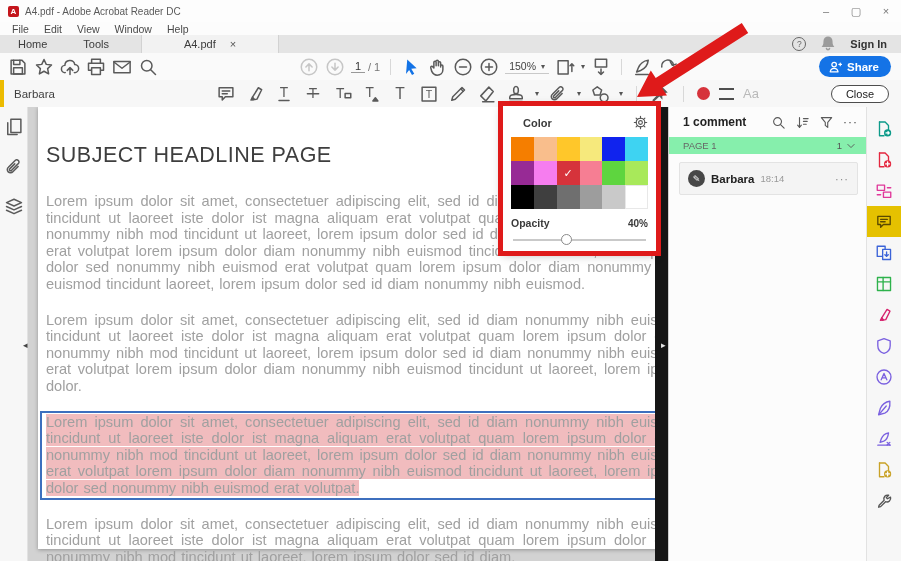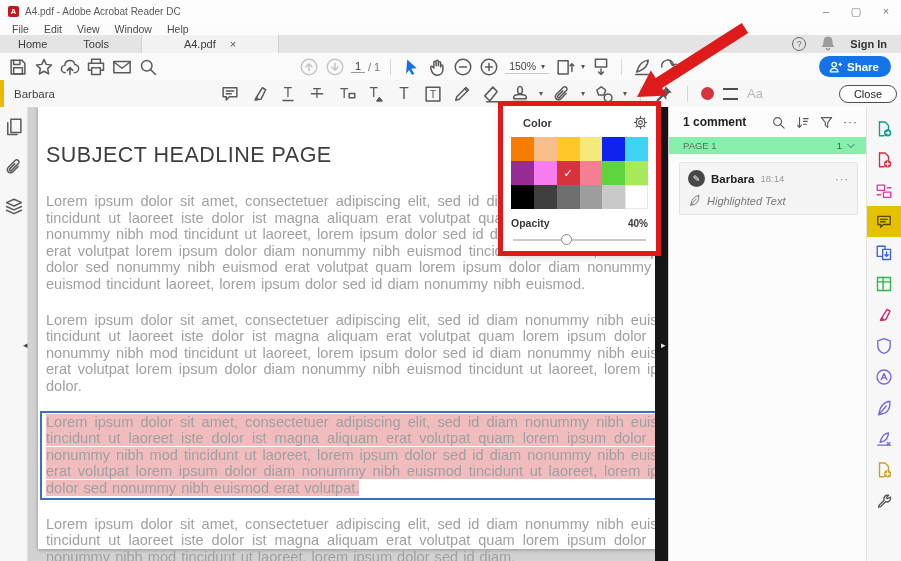--- a/index.html
+++ b/index.html
@@ -45,21 +45,21 @@
              display:flex;align-items:center;gap:5px;font-size:11.5px;font-weight:bold;}
   .commentbar{position:absolute;left:0;top:80px;width:901px;height:27px;background:#f7f7f7;
               border-bottom:1px solid #e0e0e0;display:flex;align-items:center;}
   .cb-accent{position:absolute;left:0;top:0;width:4px;height:27px;background:#ecbb00;}
   .cb-label{font-size:11.5px;color:#3f3f3f;padding-left:14px;width:130px;}
   .cb-icons{flex:1;display:flex;align-items:center;justify-content:center;gap:9px;}
   .color-dot{width:13px;height:13px;border-radius:50%;}
   .thick-lines{width:15px;height:8px;border-top:2.5px solid #4d4d4d;border-bottom:2.5px solid #4d4d4d;}
   .aa{font-size:13px;color:#b9b9b9;}
   .close-btn{border:1px solid #4d4d4d;border-radius:11px;font-size:11px;color:#222;
-             padding:2px 14px;margin-right:4px;background:#fff;}
+             padding:2px 14px;margin-right:12px;background:#fff;}
   
   .leftrail{position:absolute;left:0;top:107px;width:28px;height:454px;background:#f7f7f7;
             border-right:1px solid #e2e2e2;display:flex;flex-direction:column;align-items:center;
             gap:20px;padding-top:10px;box-sizing:border-box;color:#5a5a5a;}
   .viewer{position:absolute;left:28px;top:107px;width:640px;height:454px;background:#d2d2d2;overflow:hidden;}
   .pageA4{position:absolute;left:10px;top:0;width:660px;height:442px;background:#fff;
           box-shadow:0 1px 4px rgba(0,0,0,.3);padding:36px 0 0 8px;box-sizing:border-box;}
   .headline{font-size:21.5px;font-weight:500;letter-spacing:.5px;color:#3e3e3e;margin:0 0 25px 0;}
   .para{width:640px;font-size:14.6px;line-height:16.6px;text-align:justify;color:#a0a0a0;
         margin:0 0 19px 0;word-spacing:1px;}
@@ -453,29 +453,20 @@
           </span>
       </span>
     </div>
     <div class="card">
       <div class="cc1">
         <span class="avatar">✎</span>
         <b>Barbara</b>
         <span class="cc-time">18:14</span>
         <span class="cc-more">···</span>
       </div>
-      <div class="cc2">
-        <span class="tbi" style="width:13px;height:13px;color:#777;">
-            <svg viewBox="0 0 16 16" width="100%" height="100%" fill="none" stroke="currentColor" stroke-width="1.2" stroke-linecap="round" stroke-linejoin="round">
-              <path d="M13.2 2c-4 .5-7 3-8.5 6.5L3.2 14l5.5-1.5c3.4-1.5 4.9-5.6 4.5-10.5z"></path>
-              <path d="M3.8 13.4L10 6.2"></path>
-            </svg>
-          </span>
-        <i>Highlighted Text</i>
-      </div>
     </div>
   </div>
 
   <div class="rightrail" id="rightrail">
       <div class="rr-item">
         <span class="tbi" style="color: rgb(13, 155, 138); width: 18px; height: 18px;">
           <svg viewBox="0 0 16 16" width="100%" height="100%" fill="none" stroke="currentColor" stroke-width="1.2" stroke-linecap="round" stroke-linejoin="round">
             <path d="M4 1.8h5l3 3V11"></path>
             <path d="M4 1.8V14h4"></path>
             <circle cx="11.2" cy="11.5" r="3.2" fill="currentColor" stroke="none"></circle>

